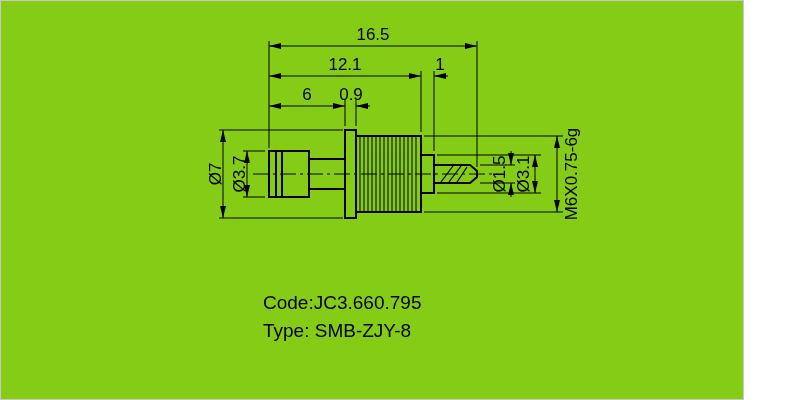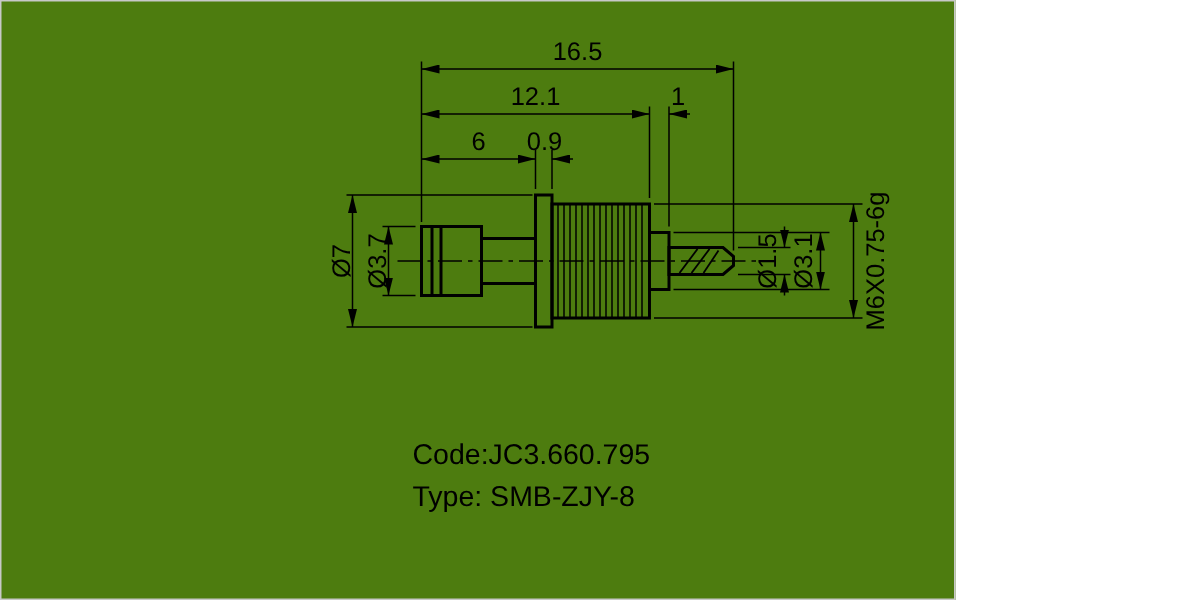--- a/index.html
+++ b/index.html
@@ -3,27 +3,26 @@
 <meta charset="utf-8">
 <style>
   html, body {
     margin: 0;
     padding: 0;
     background: #ffffff;
     font-family: "Liberation Sans", sans-serif;
   }
   .canvas {
     position: relative;
-    width: 637px;
+    width: 744px;
     height: 400px;
-    background: #4d7c0f;
+    background: #84cc16;
     border: 1px solid #c8c8c8;
     box-sizing: border-box;
     overflow: hidden;
-    padding-left: 12px;
   }
   svg text {
     font-family: "Liberation Sans", sans-serif;
     fill: #000000;
   }
   .dim-text { font-size: 17px; }
   .footer-text { font-size: 19px; }
 </style>
 </head>
 <body>

